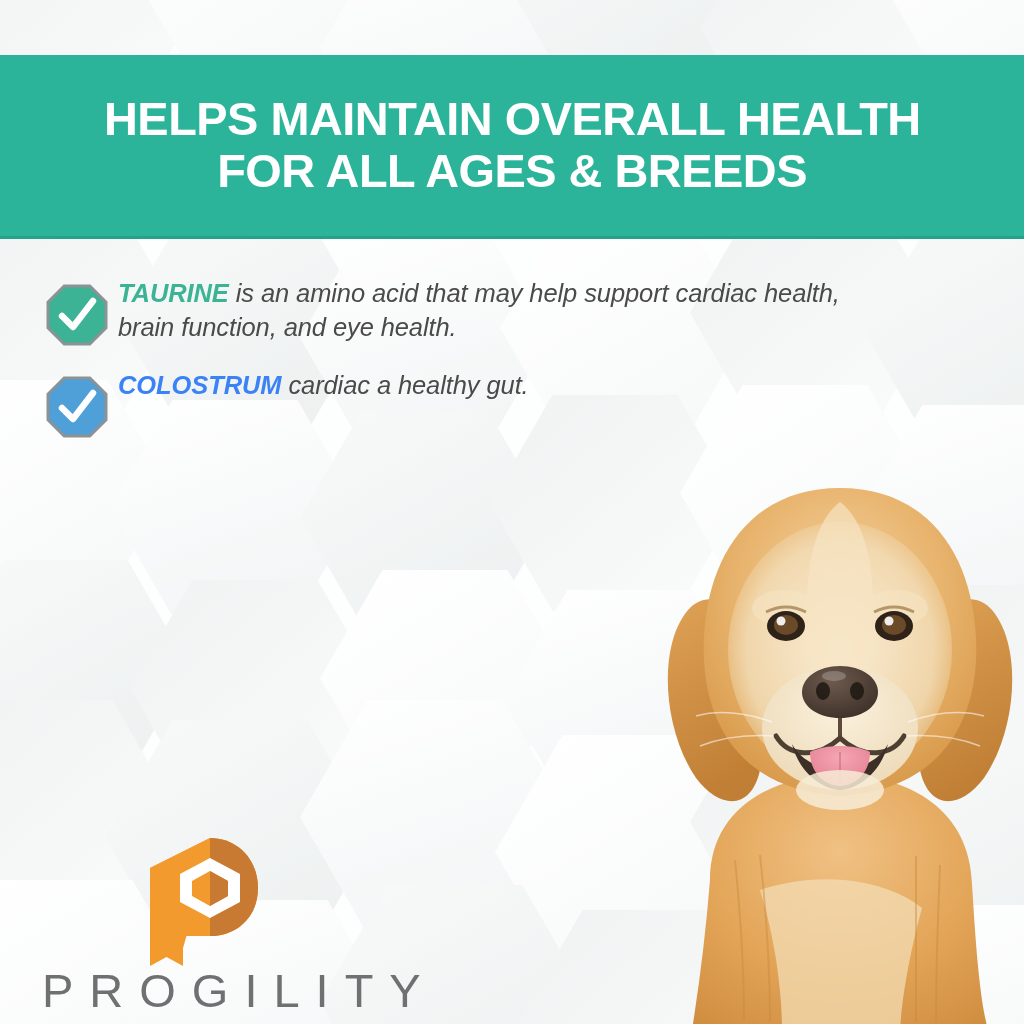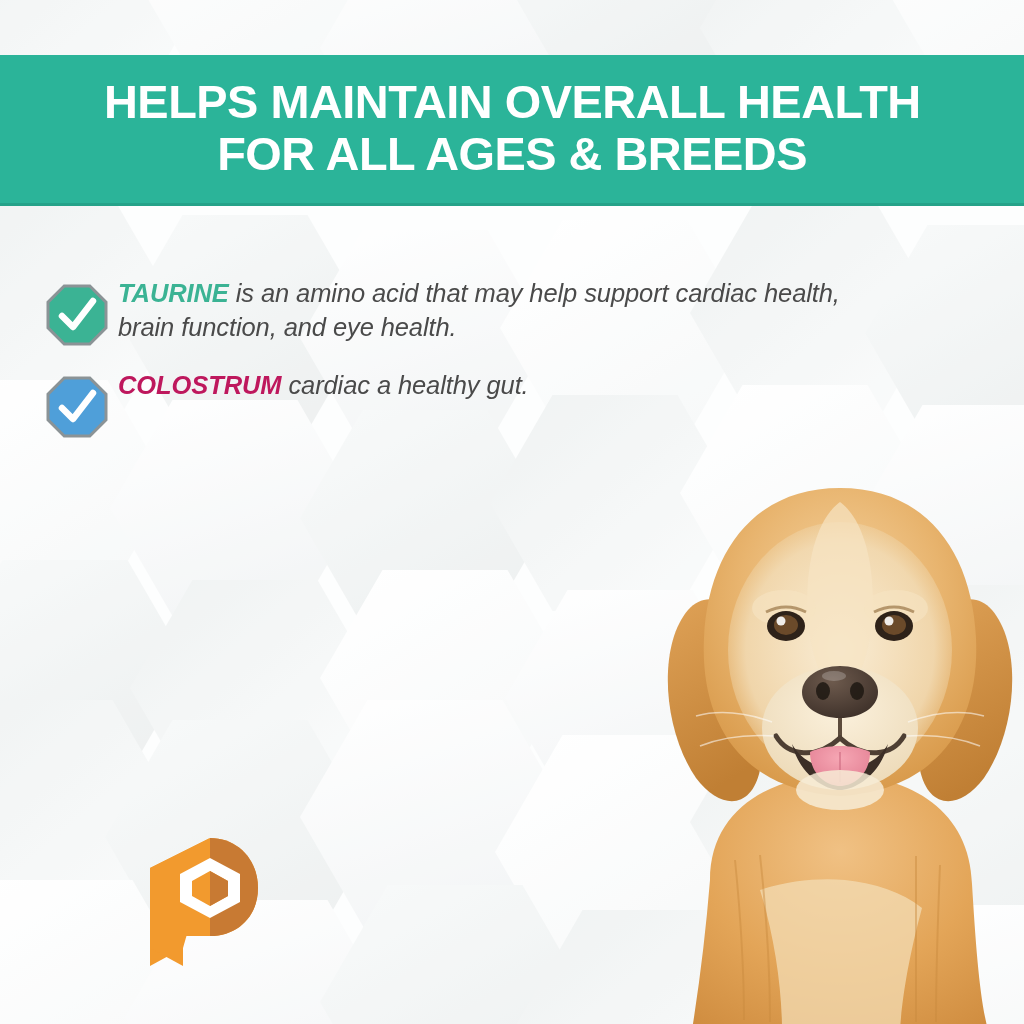--- a/index.html
+++ b/index.html
@@ -9,21 +9,21 @@
     background:#ffffff;
   }
   #page{position:relative;width:1024px;height:1024px;overflow:hidden;background:#fdfdfd;}
 
   
   .hexbg{position:absolute;inset:0;overflow:hidden;}
   .hexbg svg{position:absolute;top:0;left:0;}
 
   
   .banner{
-    position:absolute;left:0;top:55px;width:1024px;height:151px;
+    position:absolute;left:0;top:55px;width:1024px;height:184px;
     background:#2bb499;
     border-bottom:3px solid #25a289;
     display:flex;flex-direction:column;align-items:center;justify-content:center;
     box-sizing:border-box;
   }
   .banner-line{
     color:#ffffff;
     font-weight:bold;
     font-size:45px;
     letter-spacing:-0.5px;
@@ -44,21 +44,21 @@
   .bullet .txt{
     margin-left:72px;
     font-size:25.5px;
     line-height:1.34;
     color:#4a4a4a;
     letter-spacing:-0.1px;
   }
   .kw{font-weight:bold;}
   .kw.teal{color:#3bb394;}
   .kw.magenta{color:#c3379b;}
-  .kw.blue{color:#be185d;}
+  .kw.blue{color:#3b82f6;}
   .kw.purple{color:#8e57a3;}
 
   .b2{margin-top:23px;}
   .b3{margin-top:24px;}
   .b4{margin-top:22px;}
 
   
   .dog{position:absolute;left:640px;top:460px;width:400px;height:570px;}
 
   
@@ -297,14 +297,15 @@
 
       <path d="M0 30 L33 30 L33 128 L0 110 Z" fill="#f29a2e"></path>
 
       <path d="M60 20 L90 36 L90 64 L60 80 L30 64 L30 36 Z" fill="#ffffff"></path>
 
       <path d="M60 33 L78 43 L78 58 L60 68 L42 58 L42 43 Z" fill="#f29a2e"></path>
       <path d="M60 33 L78 43 L78 58 L60 68 Z" fill="#c87a33"></path>
     </svg>
   </div>
 
+  <div class="wordmark">PROGILITY</div>
 
 </div>
 
 </body></html>

